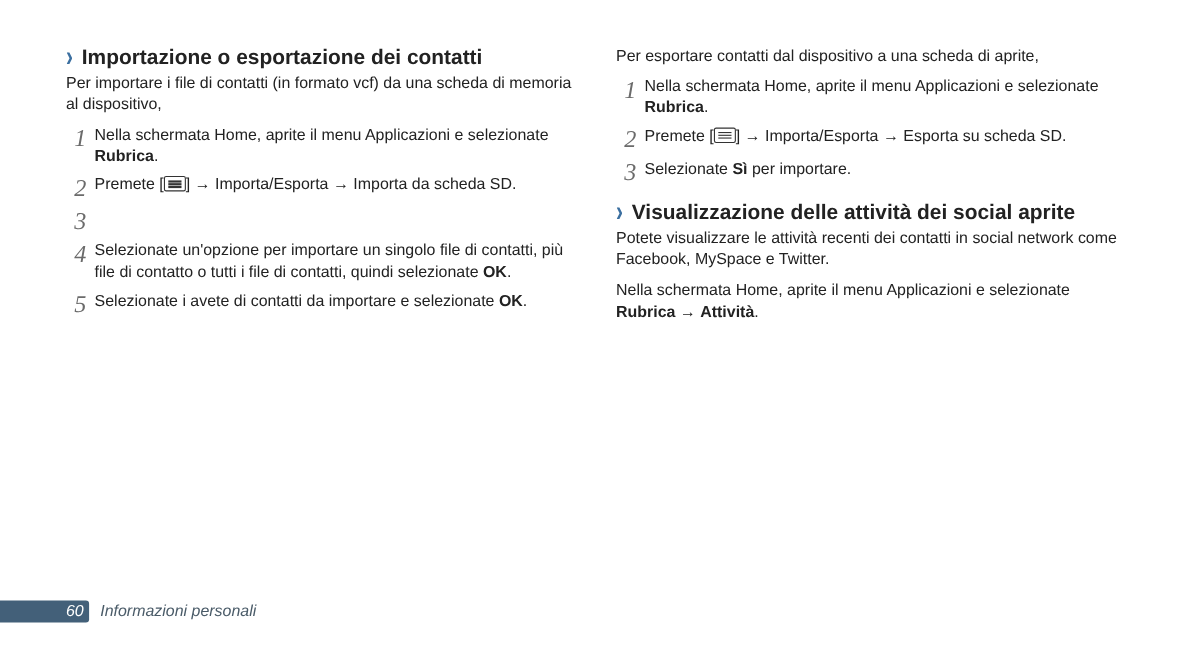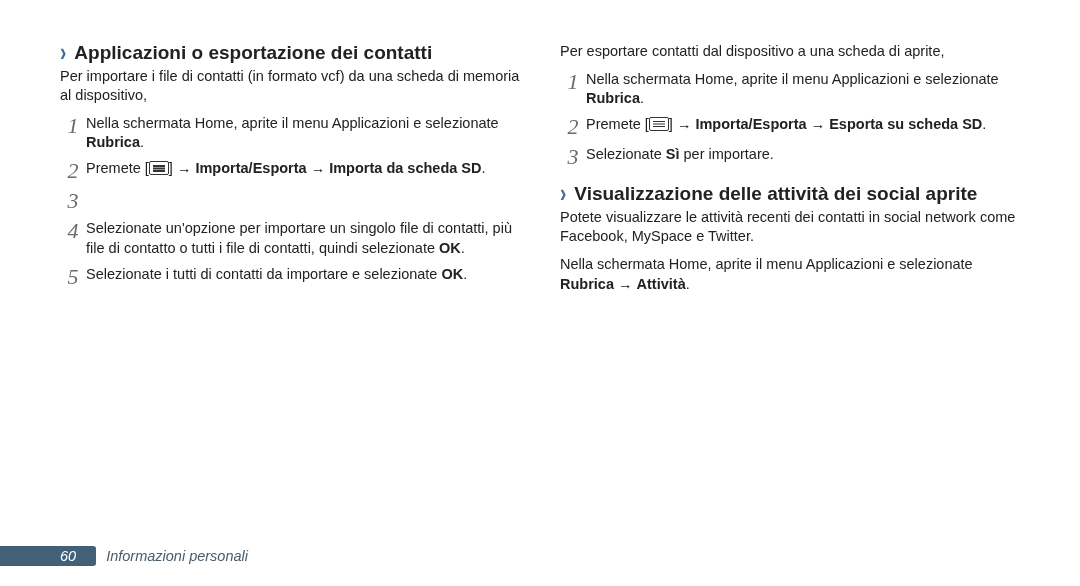--- a/index.html
+++ b/index.html
@@ -99,39 +99,39 @@
       gap: 10px;
       font-style: italic;
       color: #4a5b68;
       font-size: 14.5px;
     }
     .page-badge {
       background: #436079;
       color: #fff;
       font-style: italic;
       font-size: 14.5px;
-      padding: 2px 20px 2px 10px;
+      padding: 2px 5px 2px 10px;
       border-top-right-radius: 3px;
       border-bottom-right-radius: 3px;
       position: relative;
       margin-left: -60px;
       padding-left: 60px;
     }
-    .inline-bold-path .b { font-weight: 700; }
+    .inline-bold-path .b { font-weight: 400; }
   </style>
 </head>
 <body>
 
 <div class="columns">
 
   <div class="col">
 
     <div class="section-title">
       <span class="chev">›</span>
-      <span class="txt">Applicazioni o esportazione dei contatti</span>
+      <span class="txt">Importazione o esportazione dei contatti</span>
     </div>
 
     <p class="intro">Per importare i file di contatti (in formato vcf) da una scheda di memoria al dispositivo,</p>
 
     <ol class="steps">
 
       <li class="step">
         <span class="num">1</span>
         <span class="body">
           <span>Nella schermata Home, aprite il menu Applicazioni e selezionate </span><span class="b">Rubrica</span><span>.</span>
@@ -154,21 +154,21 @@
       <li class="step">
         <span class="num">4</span>
         <span class="body">
           <span>Selezionate un'opzione per importare un singolo file di contatti, più file di contatto o tutti i file di contatti, quindi selezionate </span><span class="b">OK</span><span>.</span>
         </span>
       </li>
 
       <li class="step">
         <span class="num">5</span>
         <span class="body">
-          <span>Selezionate i tutti di contatti da importare e selezionate </span><span class="b">OK</span><span>.</span>
+          <span>Selezionate i avete di contatti da importare e selezionate </span><span class="b">OK</span><span>.</span>
         </span>
       </li>
 
     </ol>
   </div>
 
   <div class="col">
 
     <p class="intro">Per esportare contatti dal dispositivo a una scheda di aprite,</p>
 

